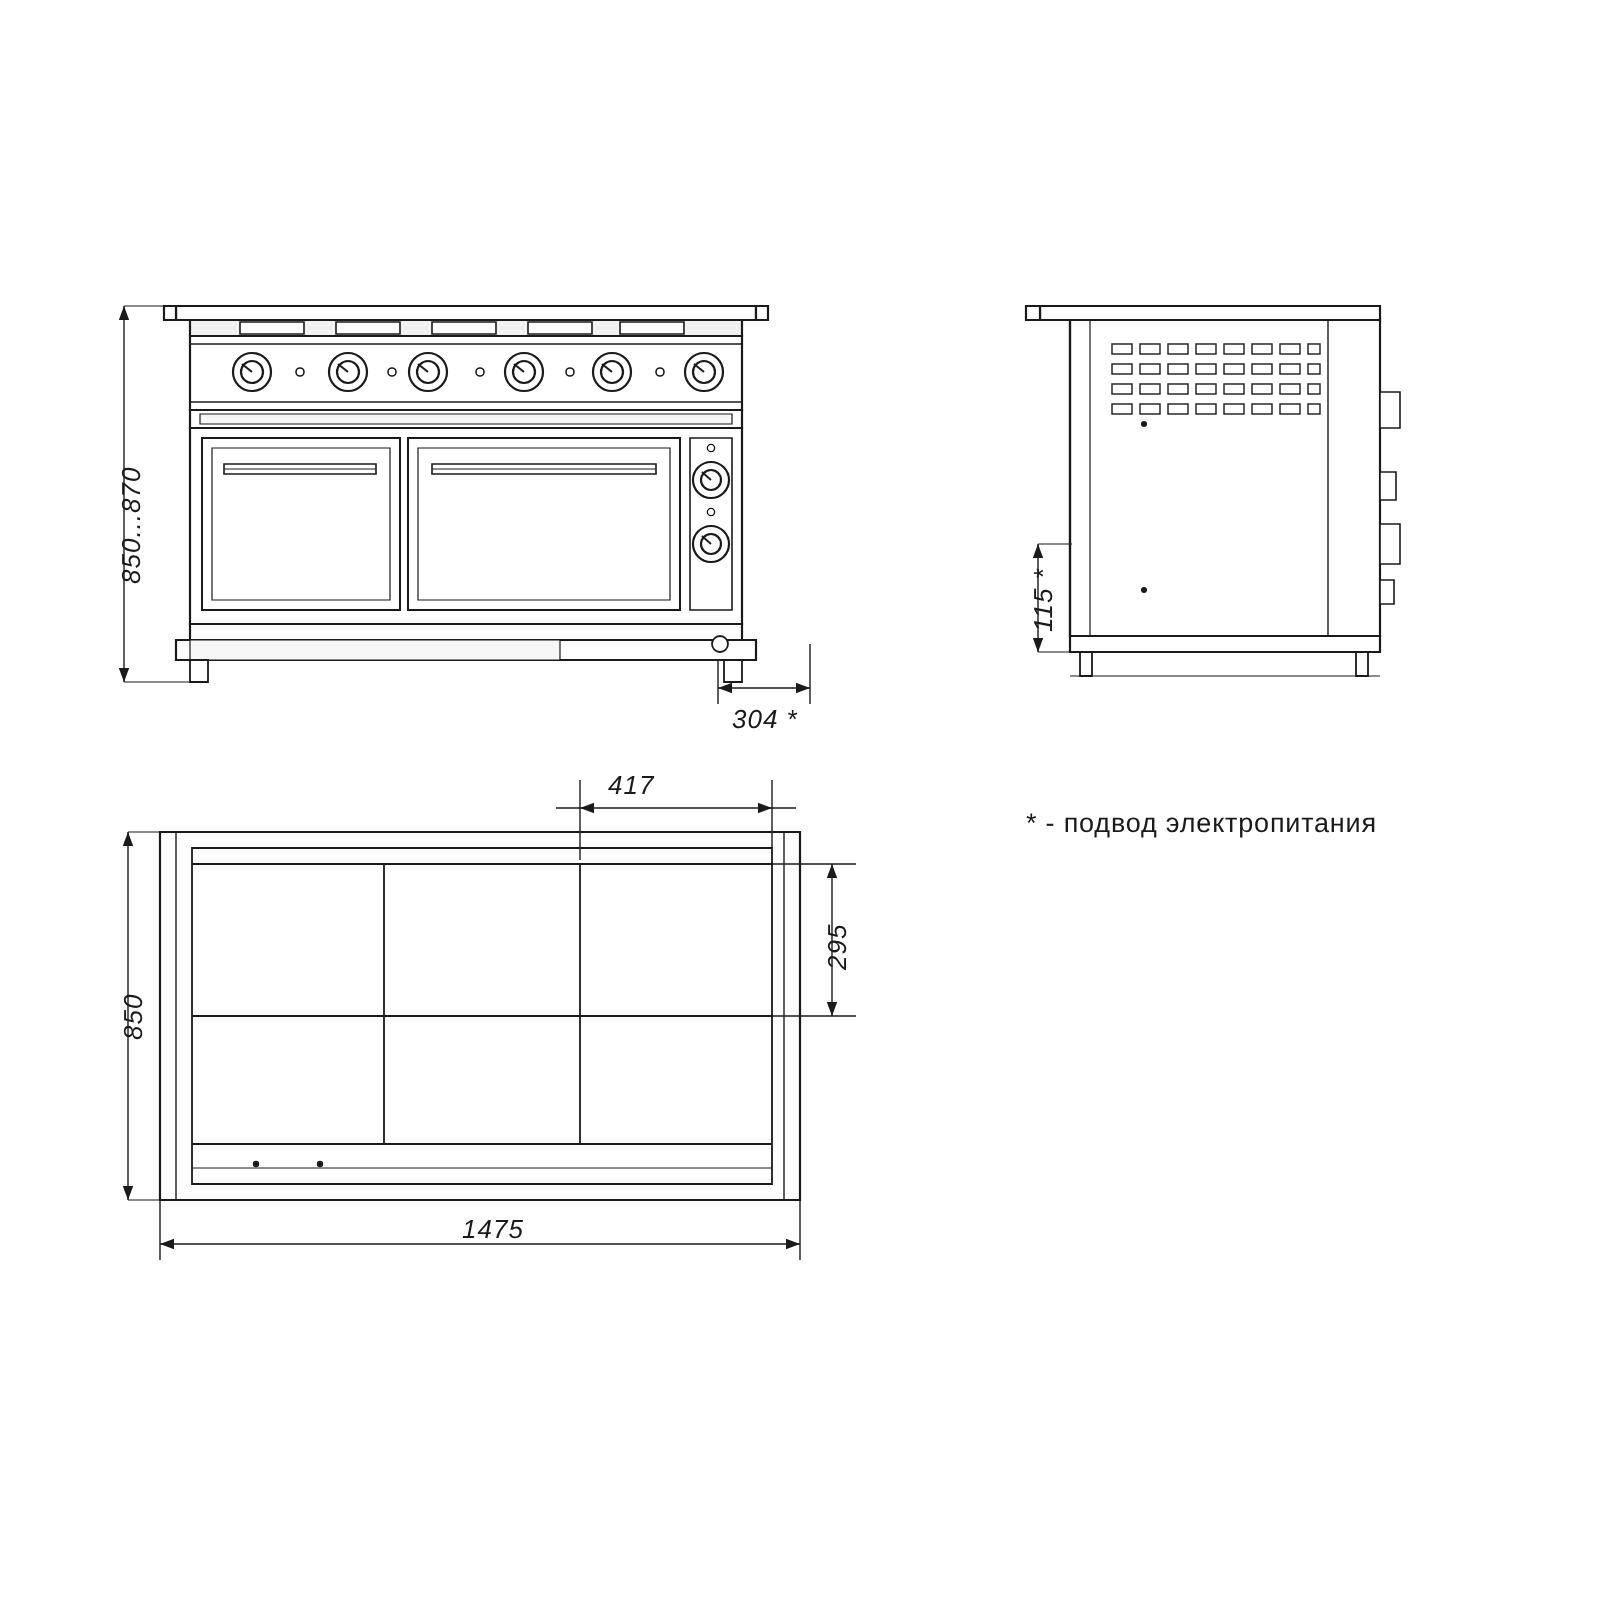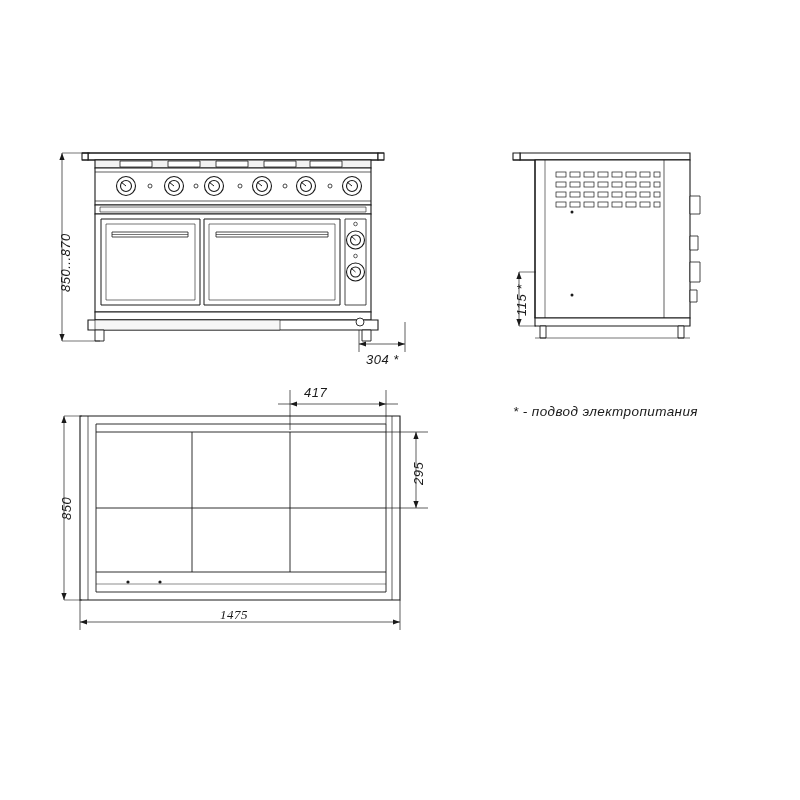--- a/index.html
+++ b/index.html
@@ -30,21 +30,20 @@
     letter-spacing: 0.5px;
   }
   .dim-label.vert {
     transform-origin: left top;
     transform: rotate(-90deg);
   }
   .note {
     position: absolute;
     font-family: "Liberation Sans", sans-serif;
     font-size: 13.5px;
-    font-style: italic;
     color: #1a1a1a;
     white-space: nowrap;
     letter-spacing: 0.4px;
   }
 </style>
 </head>
 <body>
 
 <svg id="sheet" viewBox="0 0 800 800" xmlns="http://www.w3.org/2000/svg">
 
@@ -284,19 +283,19 @@
 </svg>
 
 <div class="dim-label vert" style="left:58px; top:292px;">850...870</div>
 
 <div class="dim-label" style="left:366px; top:352px;">304 *</div>
 
 <div class="dim-label vert" style="left:514px; top:316px;">115 *</div>
 
 <div class="dim-label vert" style="left:59px; top:520px;">850</div>
 
-<div class="dim-label" style="left:220px; top:607px;font-family:Liberation Serif, serif;">1475</div>
+<div class="dim-label" style="left:231px; top:607px;">1475</div>
 
 <div class="dim-label" style="left:304px; top:385px;">417</div>
 
 <div class="dim-label vert" style="left:411px; top:485px;">295</div>
 
 <div class="note" style="left:513px; top:404px;">*  -  подвод электропитания</div>
 
 </body></html>

